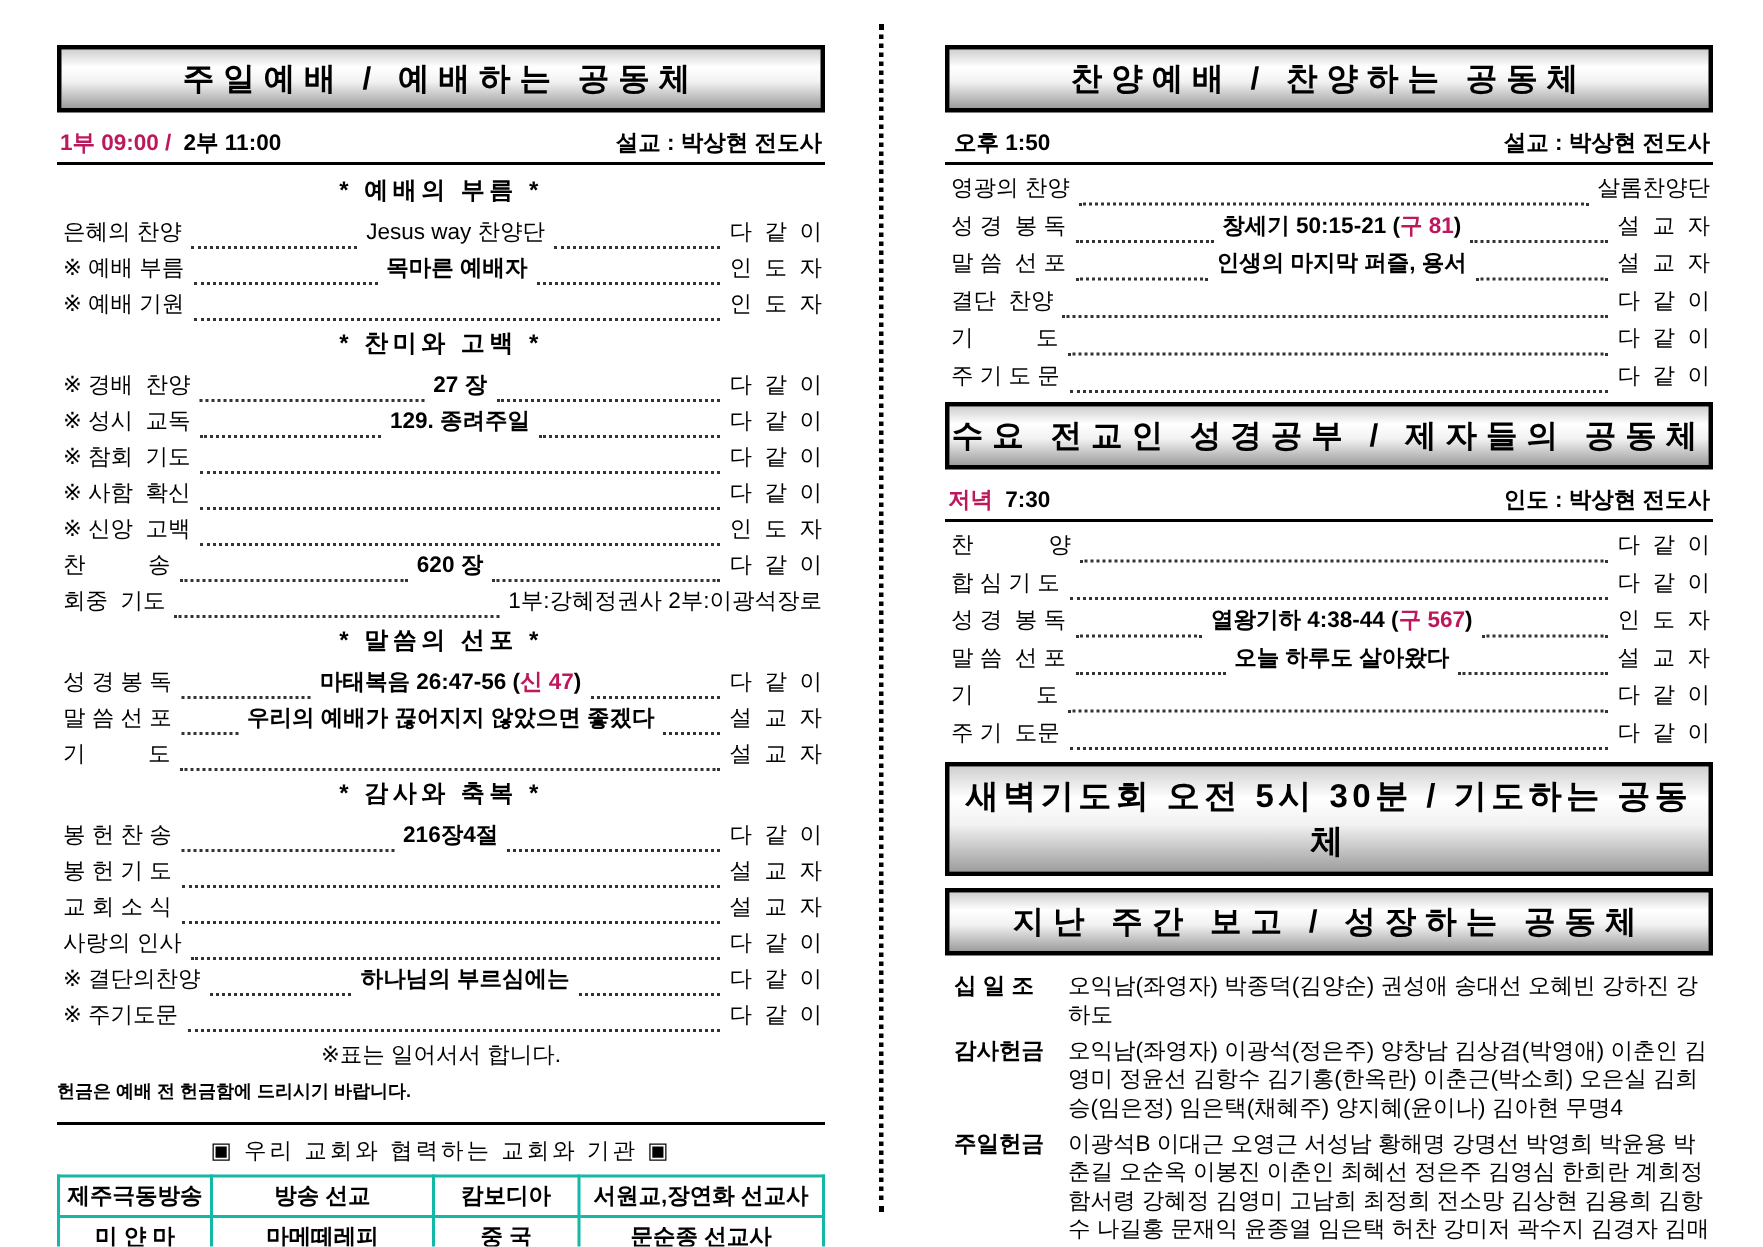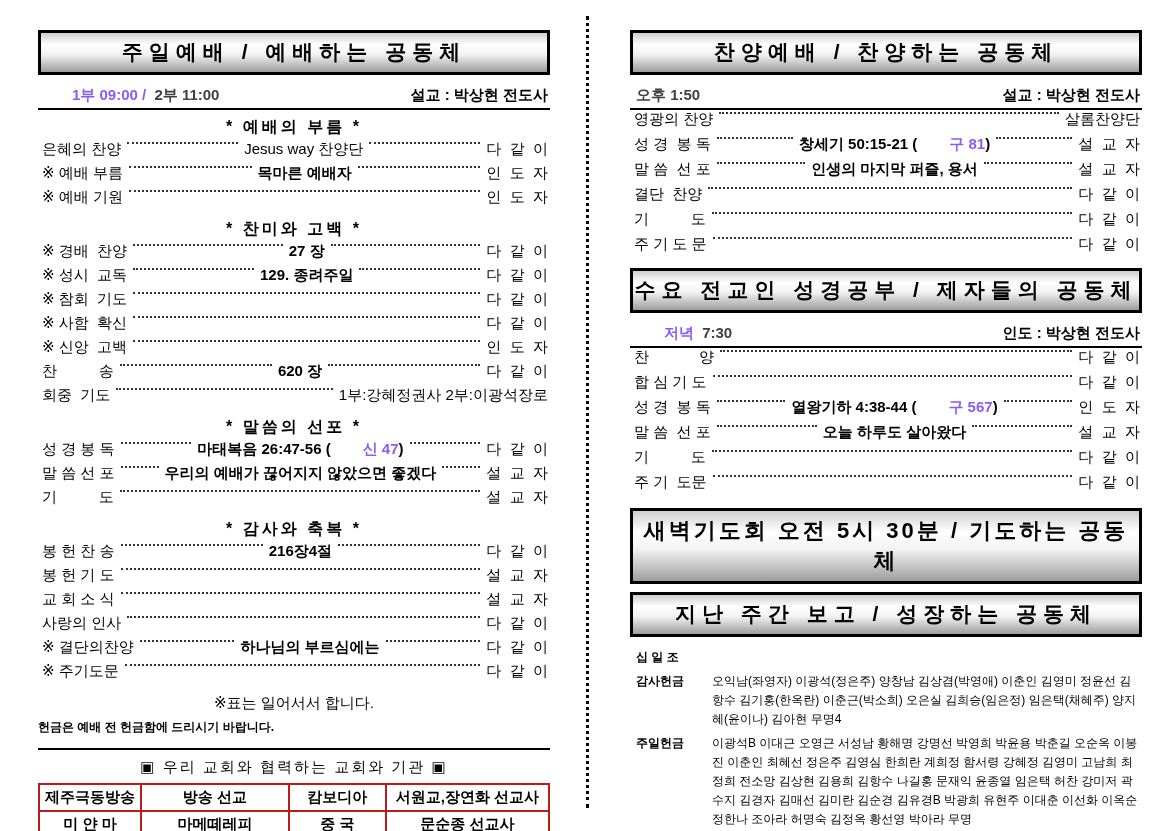--- a/index.html
+++ b/index.html
@@ -14,50 +14,50 @@
 
   .hdr{border:3px solid #000;
        background:linear-gradient(to bottom,#cfcfcf 0%,#ffffff 30%,#f2f2f2 55%,#9d9d9d 100%);
        text-align:center;font-weight:bold;font-size:21px;letter-spacing:6px;
        padding:5px 0 6px;box-sizing:border-box;}
   .hdr-sm{font-size:22px;letter-spacing:3px;padding:5px 0;}
 
   .timerow{display:flex;justify-content:space-between;align-items:flex-end;
            border-bottom:2px solid #000;padding:11px 2px 3px;font-weight:bold;
            font-size:15px;}
-  .red{color:#8b5cf6;margin-left:32px;}
-  .blue{color:#404040;}
+  .red{color:#be185d;}
+  .blue{color:#000000;}
   .tleft .blue{margin-left:4px;}
 
   .sect-title{text-align:center;font-weight:bold;font-size:16px;
               letter-spacing:3px;margin:7px 0 2px;}
-  .row{display:flex;align-items:flex-start;height:24px;font-size:15px;}
+  .row{display:flex;align-items:flex-end;height:24px;font-size:15px;}
   .row .label{white-space:pre;flex:0 0 auto;padding-left:4px;}
   .row .dots{flex:1 1 auto;border-bottom:2px dotted #333;margin:0 6px;
              transform:translateY(2px);min-width:8px;}
   .row .center{white-space:pre;flex:0 0 auto;}
   .row .b{font-weight:bold;}
   .row .right{white-space:pre;flex:0 0 auto;padding-right:2px;}
 
   .note1{text-align:center;font-size:15px;margin-top:8px;}
   .note2{font-size:12px;font-weight:bold;margin-top:6px;}
   .sep{border:none;border-top:2px solid #000;margin:12px 0 8px;}
 
   .ptitle{text-align:center;font-weight:normal;font-size:15px;letter-spacing:2px;
           margin:6px 0 6px;}
   .ptable{width:100%;border-collapse:collapse;table-layout:fixed;}
-  .ptable td{border:2px solid #b91c1c;text-align:center;font-weight:bold;
+  .ptable td{border:2px solid #14b8a6;text-align:center;font-weight:bold;
              font-size:15px;height:25px;padding:0 2px;white-space:pre;}
   .ptable col.c1{width:20%;} .ptable col.c2{width:29%;}
   .ptable col.c3{width:19%;} .ptable col.c4{width:32%;}
 
   .gap6{height:6px;} .gap8{height:8px;} .gap10{height:10px;}
   .row25{height:25px;}
 
-  .entry{display:flex;font-size:12px;line-height:19px;margin:5px 0;}
+  .entry{display:flex;font-size:15px;line-height:19px;margin:5px 0;}
   .entry .elabel{font-weight:bold;white-space:pre;flex:0 0 auto;
                  min-width:76px;padding-left:6px;}
   .entry .etext{flex:1 1 auto;}
 </style>
 </head>
 <body>
 
 <div class="page">
   <div class="divider"></div>
 
@@ -316,20 +316,21 @@
     </div>
 
     <div class="gap10"></div>
     <div class="hdr hdr-sm">새벽기도회 오전 5시 30분  /  기도하는 공동체</div>
     <div class="gap8"></div>
     <div class="hdr">지난 주간 보고 / 성장하는 공동체</div>
     <div class="gap6"></div>
 
     <div class="entry">
       <span class="elabel">십 일 조</span>
+      <span class="etext">오익남(좌영자) 박종덕(김양순) 권성애 송대선 오혜빈 강하진 강하도</span>
     </div>
     <div class="entry">
       <span class="elabel">감사헌금</span>
       <span class="etext">오익남(좌영자) 이광석(정은주) 양창남 김상겸(박영애) 이춘인 김영미 정윤선 김항수 김기홍(한옥란) 이춘근(박소희) 오은실 김희승(임은정) 임은택(채혜주) 양지혜(윤이나) 김아현 무명4</span>
     </div>
     <div class="entry">
       <span class="elabel">주일헌금</span>
       <span class="etext">이광석B 이대근 오영근 서성남 황해명 강명선 박영희 박윤용 박춘길 오순옥 이봉진 이춘인 최혜선 정은주 김영심 한희란 계희정 함서령 강혜정 김영미 고남희 최정희 전소망 김상현 김용희 김항수 나길홍 문재익 윤종열 임은택 허찬 강미저 곽수지 김경자 김매선 김미란 김순경 김유경B 박광희 유현주 이대춘 이선화 이옥순 정한나 조아라 허명숙 김정옥 황선영 박아라 무명</span>
     </div>
     <div class="entry">

